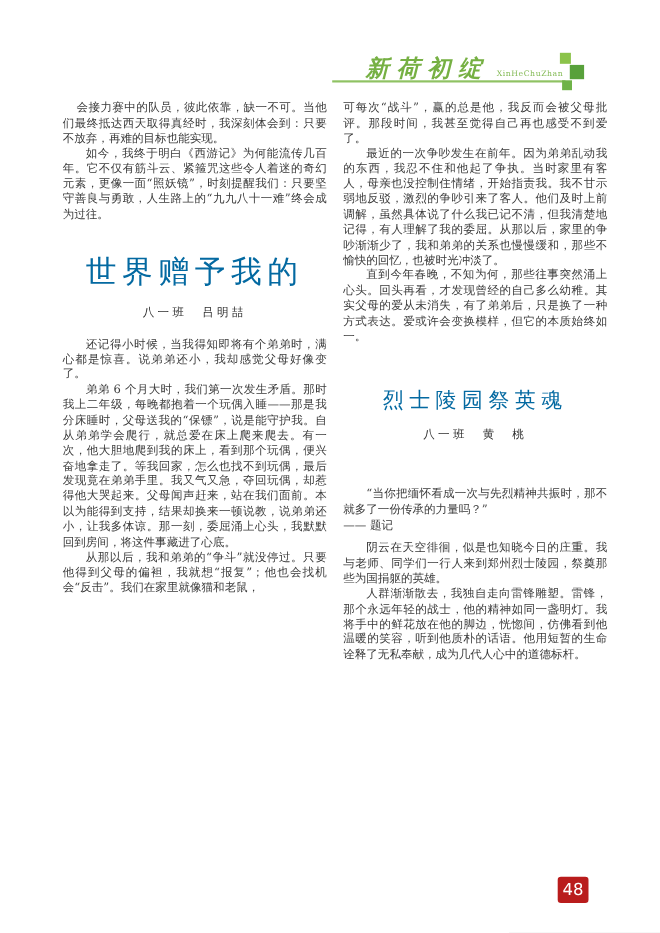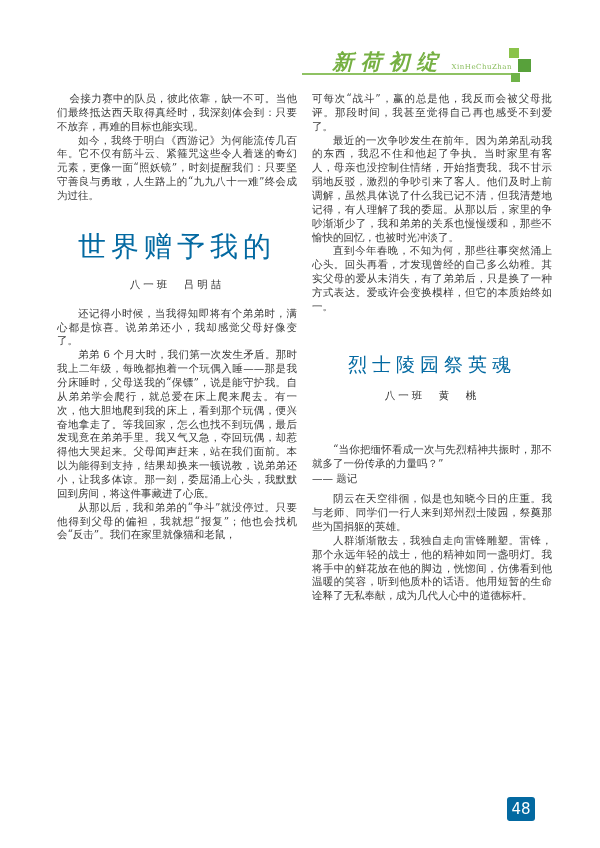--- a/index.html
+++ b/index.html
@@ -61,21 +61,21 @@
   .byline-2{margin-bottom:40px;}
   .epigraph{text-indent:2em;}
   .epigraph-attr{
     text-align:left;padding-right:16px;margin:2px 0 6px;
     font-size:10.5px;
   }
   
   .page-badge{
     position:absolute;left:507px;top:797px;
     width:28px;height:24px;
-    background:#0369a1;border-radius:3px;
+    background:#b91c1c;border-radius:3px;
     color:#ffffff;font-size:15px;line-height:24px;text-align:center;
     font-family:"DejaVu Sans","Liberation Sans",sans-serif;
   }
 </style>
 </head>
 <body>
 
 <div class="page">
 
   <div class="masthead">

